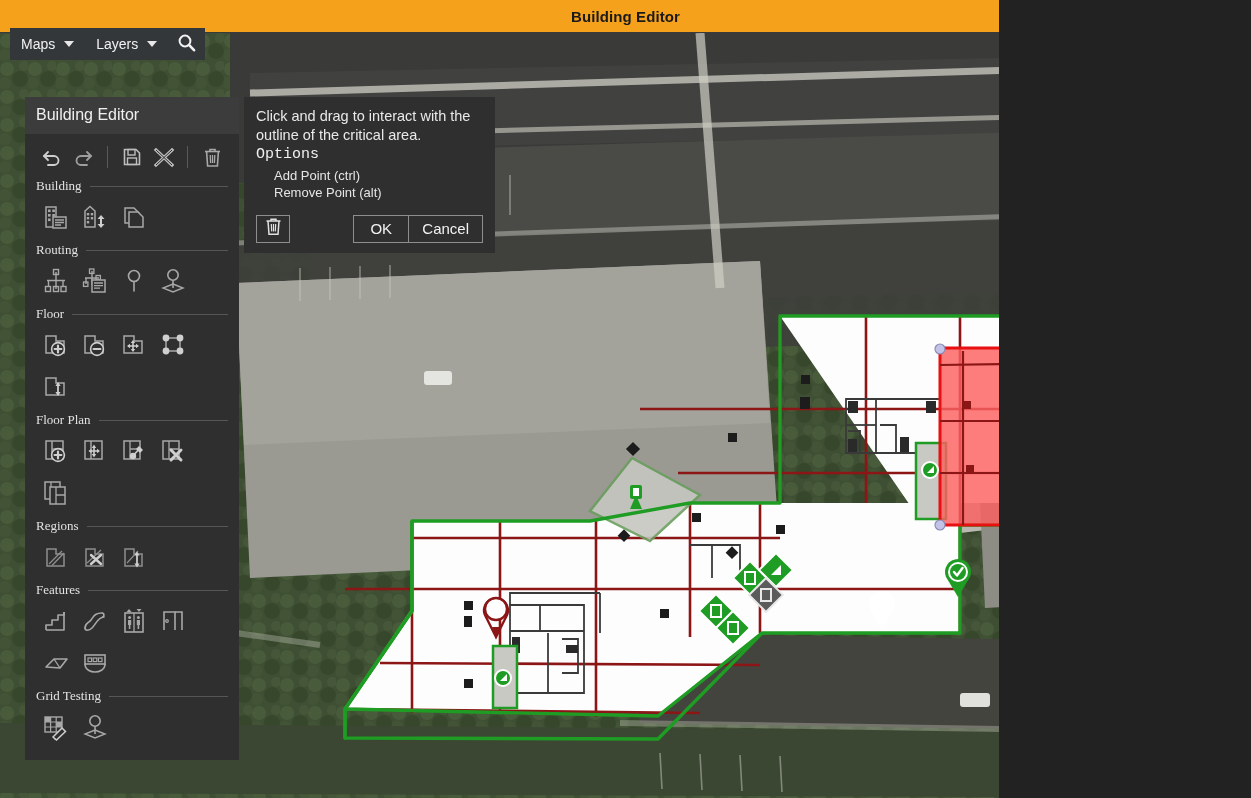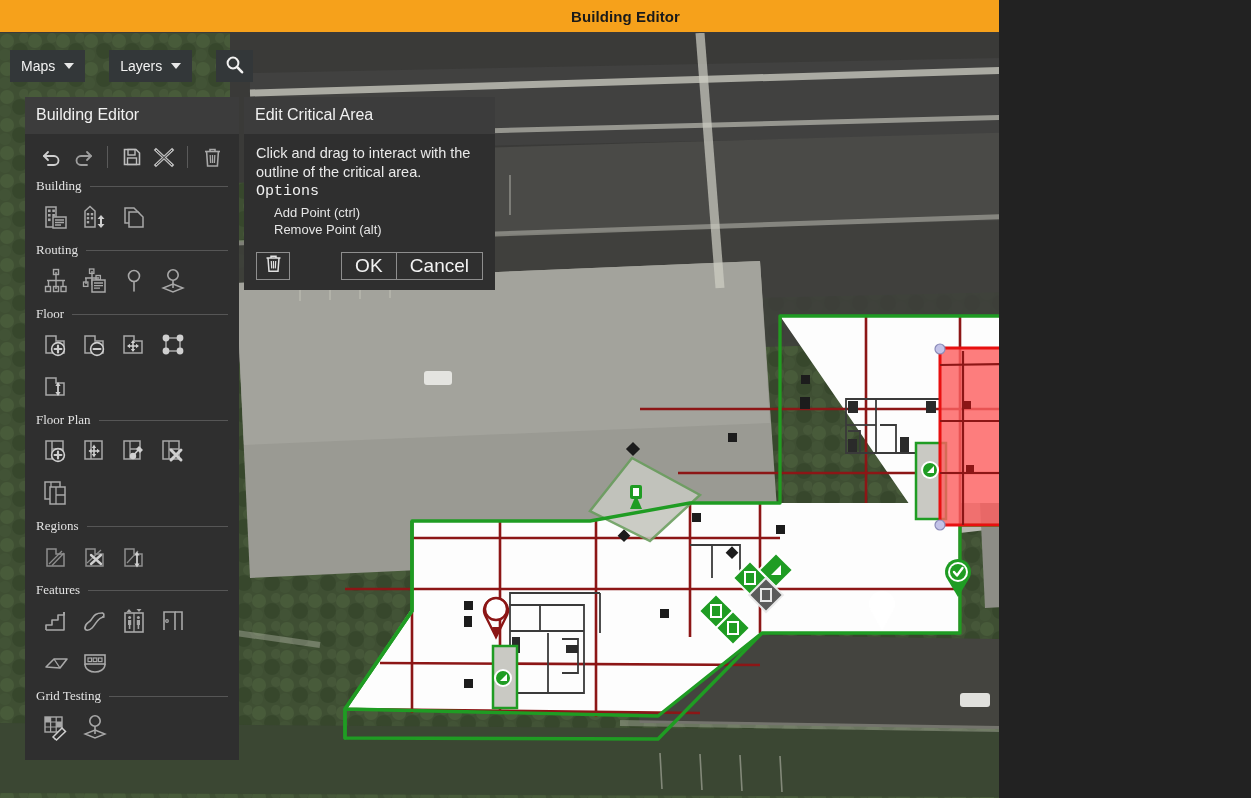--- a/index.html
+++ b/index.html
@@ -25,22 +25,22 @@
   
   #map {
     position: absolute; left: 0; top: 33px; width: 1251px; height: 765px;
     overflow: hidden;
     background: #4d5742;
   }
   #map svg { display: block; }
 
   
   #toptoolbar {
-    position: absolute; left: 10px; top: 50px; height: 32px;
-    display: flex; align-items: center; gap: 24px; z-index: 40;
+    position: absolute; left: 10px; top: 28px; height: 32px;
+    display: flex; align-items: center; gap: 0; z-index: 40;
   }
   .tbtn {
     background: #333739; color: #f2f2f2;
     height: 32px; display: flex; align-items: center; gap: 9px;
     padding: 0 11px; font-size: 14px; cursor: pointer;
     border: none;
   }
   .tbtn.icononly { padding: 0 9px; }
   .caret {
     width: 0; height: 0; border-left: 5px solid transparent;
@@ -96,21 +96,21 @@
   #critical-dialog .btnrow {
     display: flex; align-items: center; margin-top: 13px; gap: 0;
   }
   .dlg-trash {
     width: 34px; height: 28px; display: flex; align-items: center;
     justify-content: center; border: 1px solid #8e8e8e; cursor: pointer;
     background: #2f2f2f;
   }
   .dlg-btn {
     height: 28px; min-width: 56px; padding: 0 13px; background: #2f2f2f;
-    border: 1px solid #8e8e8e; color: #f2f2f2; font-size: 19px;
+    border: 1px solid #8e8e8e; color: #f2f2f2; font-size: 15px;
     display: flex; align-items: center; justify-content: center;
     cursor: pointer; font-family: "Liberation Sans", sans-serif;
   }
   .btnrow .spacer { flex: 1; }
   .dlg-btn + .dlg-btn { border-left: none; }
 </style>
 </head>
 <body>
 
 <div id="app">
@@ -764,21 +764,20 @@
               <path d="M14,17 L24,21 L14,25 L4,21 Z" fill="none" stroke="#a8a8a8" stroke-width="1.4"></path>
             </svg>
           </span>
         </div>
       </div>
 
     </div>
   </div>
 
   <div class="panel" id="critical-dialog">
-    <div class="panel-header">Edit Critical Area</div>
     <div class="panel-body">
       <div class="desc">Click and drag to interact with the outline of the critical area.</div>
       <div class="opt-title">Options</div>
       <div class="opt">Add Point (ctrl)</div>
       <div class="opt">Remove Point (alt)</div>
       <div class="btnrow">
         <div class="dlg-trash">
           <span>
             <svg width="17" height="19" viewBox="0 0 17 19">
               <path d="M1.5,4 L15.5,4" stroke="#e0e0e0" stroke-width="1.5"></path>

